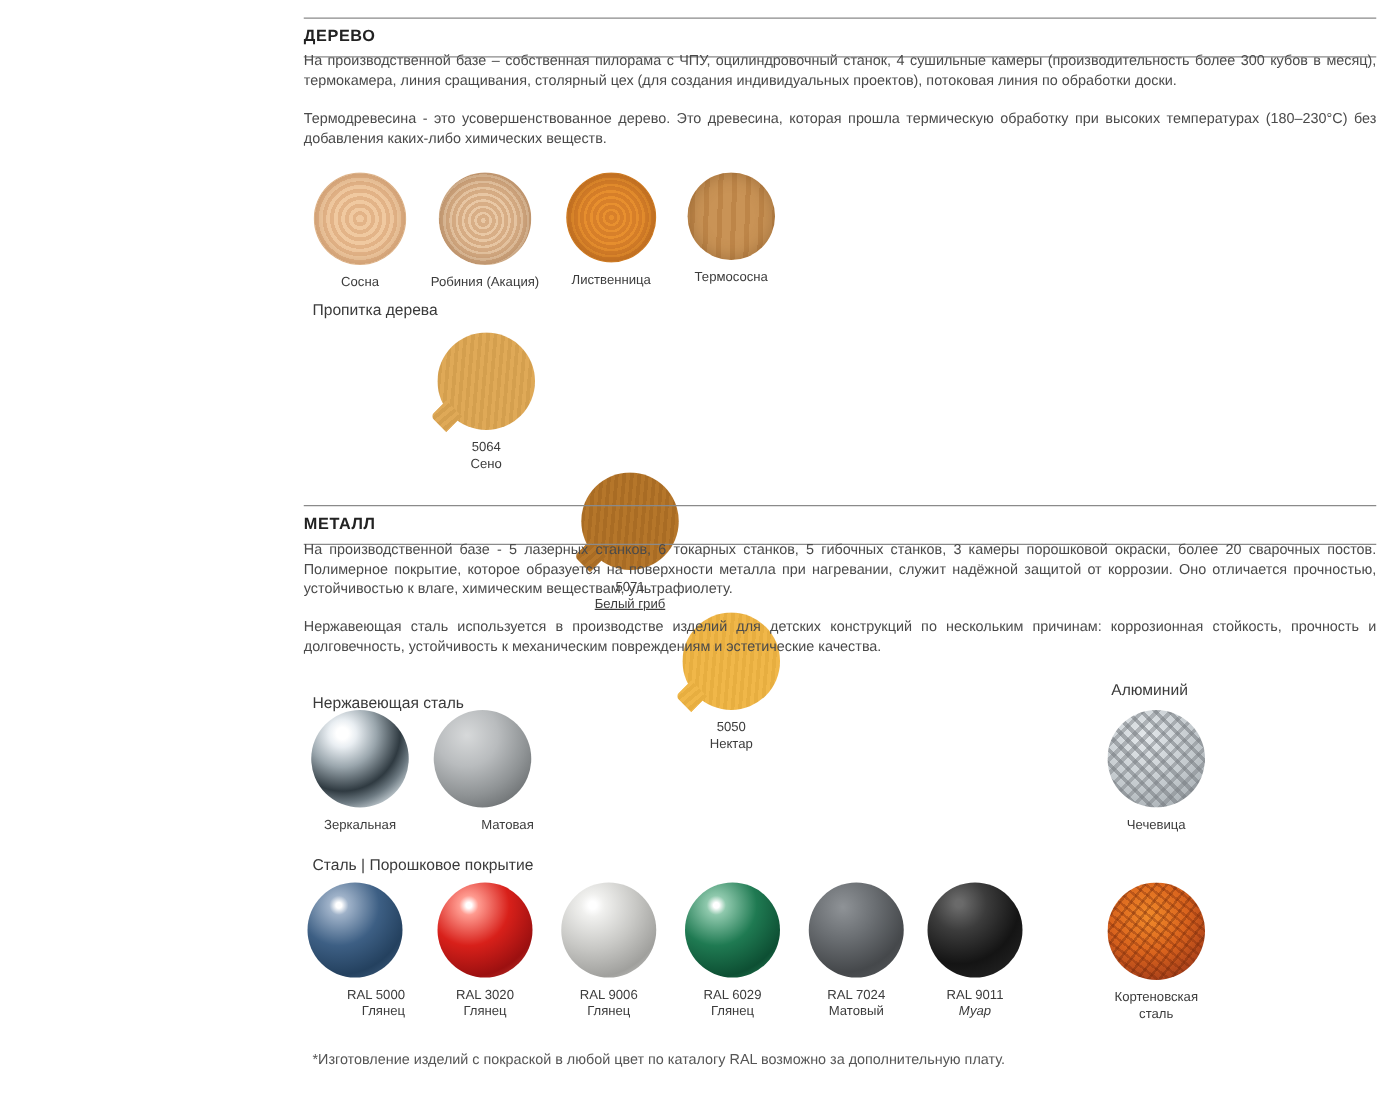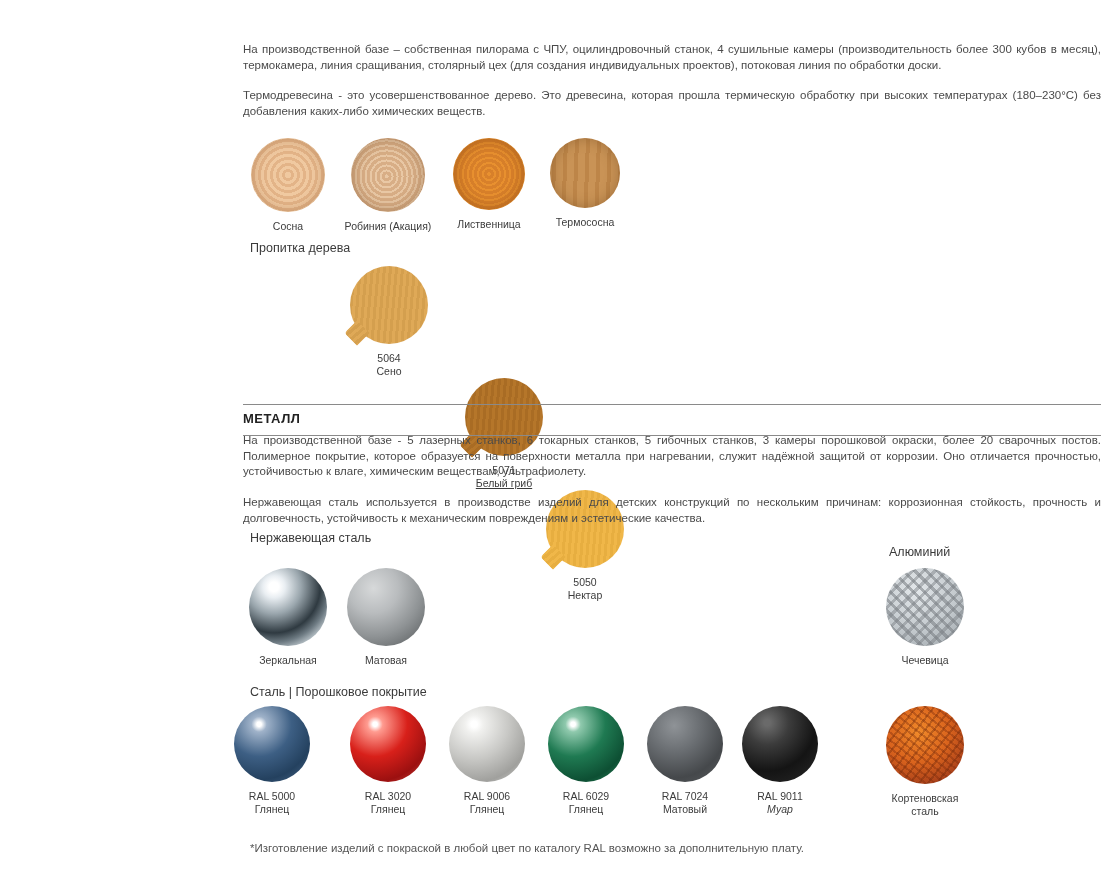--- a/index.html
+++ b/index.html
@@ -144,20 +144,25 @@
   .footnote{
     position:absolute;left:250px;top:842px;width:840px;
     font-size:11.5px;color:#555;
   }
 </style>
 </head>
 <body>
 
 <div class="page">
 
+  <div class="section-head" style="top:14px;">
+    <div class="hr-top"></div>
+    <div class="title" style="padding-top:7px;">ДЕРЕВО</div>
+    <div class="hr-bottom" style="top:31px;"></div>
+  </div>
 
   <div class="para" style="top:42px;">На производственной базе – собственная пилорама с ЧПУ, оцилиндровочный станок, 4 сушильные камеры (производительность более 300 кубов в месяц), термокамера, линия сращивания, столярный цех (для создания индивидуальных проектов), потоковая линия по обработки доски.</div>
   <div class="para" style="top:88px;">Термодревесина - это усовершенствованное дерево. Это древесина, которая прошла термическую обработку при высоких температурах (180–230°C) без добавления каких-либо химических веществ.</div>
 
   <div class="swatch" style="left:243px;top:138px;width:90px;">
     <div class="disc log1" style="width:74px;height:74px;"></div>
     <div class="cap">Сосна</div>
   </div>
   <div class="swatch" style="left:333px;top:138px;width:110px;">
     <div class="disc log2" style="width:74px;height:74px;"></div>
@@ -192,40 +197,40 @@
 
   <div class="section-head" style="top:404px;">
     <div class="hr-top"></div>
     <div class="title" style="padding-top:7px;">МЕТАЛЛ</div>
     <div class="hr-bottom" style="top:31px;"></div>
   </div>
 
   <div class="para" style="top:433px;">На производственной базе - 5 лазерных станков, 6 токарных станков, 5 гибочных станков, 3 камеры порошковой окраски, более 20 сварочных постов. Полимерное покрытие, которое образуется на поверхности металла при нагревании, служит надёжной защитой от коррозии. Оно отличается прочностью, устойчивостью к влаге, химическим веществам, ультрафиолету.</div>
   <div class="para" style="top:495px;">Нержавеющая сталь используется в производстве изделий для детских конструкций по нескольким причинам: коррозионная стойкость, прочность и долговечность, устойчивость к механическим повреждениям и эстетические качества.</div>
 
-  <div class="sub-title" style="top:531px;">Нержавеющая сталь</div>
+  <div class="sub-title" style="top:555px;">Нержавеющая сталь</div>
   <div class="sub-title" style="left:889px;top:545px;">Алюминий</div>
 
   <div class="swatch" style="left:247px;top:568px;width:82px;">
     <div class="disc sphere mirror" style="width:78px;height:78px;"></div>
     <div class="cap">Зеркальная</div>
   </div>
-  <div class="swatch" style="left:345px;top:568px;width:82px;">
+  <div class="swatch" style="left:345px;top:568px;width:82px;text-align:right;">
     <div class="disc sphere matte" style="width:78px;height:78px;"></div>
     <div class="cap">Матовая</div>
   </div>
 
   <div class="swatch" style="left:884px;top:568px;width:82px;">
     <div class="disc sphere checker" style="width:78px;height:78px;"></div>
     <div class="cap">Чечевица</div>
   </div>
 
   <div class="sub-title" style="top:685px;">Сталь | Порошковое покрытие</div>
 
-  <div class="swatch" style="left:232px;top:706px;width:80px;">
+  <div class="swatch" style="left:244px;top:706px;width:80px;text-align:right;">
     <div class="disc sphere p5000" style="width:76px;height:76px;"></div>
     <div class="cap">RAL 5000</div>
     <div class="cap" style="margin-top:0;">Глянец</div>
   </div>
   <div class="swatch" style="left:348px;top:706px;width:80px;">
     <div class="disc sphere p3020" style="width:76px;height:76px;"></div>
     <div class="cap">RAL 3020</div>
     <div class="cap" style="margin-top:0;">Глянец</div>
   </div>
   <div class="swatch" style="left:447px;top:706px;width:80px;">

